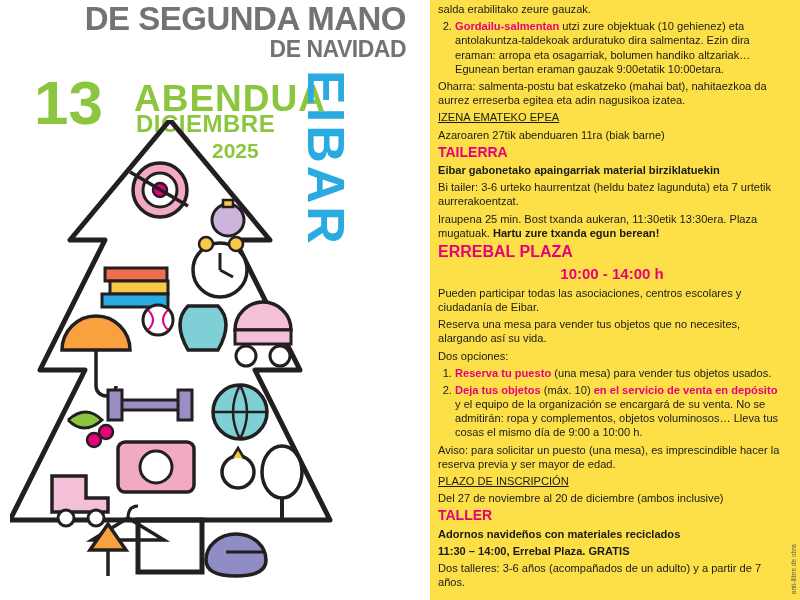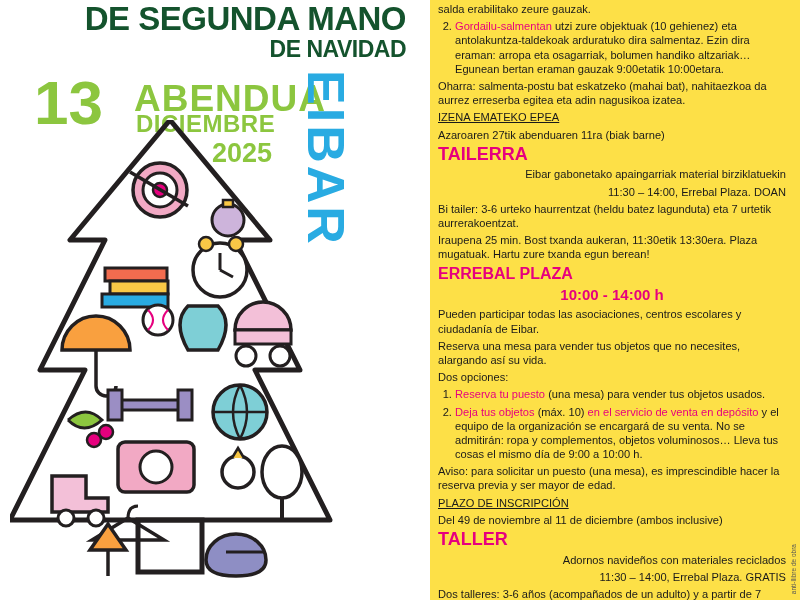--- a/index.html
+++ b/index.html
@@ -23,21 +23,21 @@
     left: 0; top: 0;
     width: 430px; height: 600px;
     background: #ffffff;
     overflow: hidden;
   }
 
   
   .title-line {
     position: absolute;
     right: 24px;
-    color: #14532d;
+    color: #737373;
     font-weight: bold;
     letter-spacing: -0.5px;
     text-align: left;
     line-height: 1;
     white-space: nowrap;
   }
   #title1 { top: -4px; font-size: 33px; }
   #title2 { top: 2px; font-size: 33px; }
   #title3 { top: 38px; font-size: 23px; }
 
@@ -64,21 +64,21 @@
     left: 136px; top: 112px;
     font-size: 24px;
     font-weight: bold;
     color: #8cc63f;
     letter-spacing: 0.5px;
     line-height: 1;
   }
   #date-year {
     position: absolute;
     left: 212px; top: 140px;
-    font-size: 27px;
+    font-size: 21px;
     font-weight: bold;
     color: #8cc63f;
     line-height: 1;
   }
 
   
   #eibar {
     position: absolute;
     left: 300px; top: 70px;
     font-size: 52px;
@@ -103,30 +103,30 @@
     left: 430px; top: 0;
     width: 370px; height: 600px;
     background: #fde047;
     padding: 0 14px 0 8px;
     font-size: 11.1px;
     color: #1a1a1a;
     line-height: 1.28;
     overflow: hidden;
   }
   #right p { margin: 0 0 3px 0; }
-  .b { font-weight: normal; text-align: right; }
+  .b { font-weight: bold; }
   .pink { color: #e6007e; }
   .head-pink {
     color: #e6007e;
     font-weight: bold;
     font-size: 16px;
     margin: 7px 0 0 0;
     line-height: 1.1;
   }
-  .head-pink.small { font-size: 18px; }
+  .head-pink.small { font-size: 14px; }
   .hours-pink {
     color: #e6007e;
     font-weight: bold;
     font-size: 15px;
     margin: 0 0 2px 0;
     text-align: center;
   }
   ol.num {
     margin: 2px 0 3px 0;
     padding-left: 17px;
@@ -247,21 +247,20 @@
       </li>
     </ol>
 
     <p>Oharra: salmenta-postu bat eskatzeko (mahai bat), nahitaezkoa da aurrez erreserba egitea eta adin nagusikoa izatea.</p>
 
     <p class="sec-u">IZENA EMATEKO EPEA</p>
     <p>Azaroaren 27tik abenduaren 11ra (biak barne)</p>
 
     <p class="head-pink small">TAILERRA</p>
     <p class="b">Eibar gabonetako apaingarriak material birziklatuekin</p>
-    <p class="b">11:30 – 14:00, Errebal Plaza. DOAN</p>
     <p>Bi tailer: 3-6 urteko haurrentzat (heldu batez lagunduta) eta 7 urtetik aurrerakoentzat.</p>
     <p><span>Iraupena 25 min. Bost txanda aukeran, 11:30etik 13:30era. Plaza mugatuak. </span><span class="b">Hartu zure txanda egun berean!</span></p>
 
     <p class="head-pink">ERREBAL PLAZA</p>
     <p class="hours-pink">10:00 - 14:00 h</p>
 
     <p>Pueden participar todas las asociaciones, centros escolares y ciudadanía de Eibar.</p>
     <p>Reserva una mesa para vender tus objetos que no necesites, alargando así su vida.</p>
     <p>Dos opciones:</p>
 
@@ -270,21 +269,21 @@
         <span class="b pink">Reserva tu puesto</span><span> (una mesa) para vender tus objetos usados.</span>
       </li>
       <li>
         <span class="b pink">Deja tus objetos</span><span> (máx. 10) </span><span class="b pink">en el servicio de venta en depósito</span><span> y el equipo de la organización se encargará de su venta. No se admitirán: ropa y complementos, objetos voluminosos… Lleva tus cosas el mismo día de 9:00 a 10:00 h.</span>
       </li>
     </ol>
 
     <p>Aviso: para solicitar un puesto (una mesa), es imprescindible hacer la reserva previa y ser mayor de edad.</p>
 
     <p class="sec-u">PLAZO DE INSCRIPCIÓN</p>
-    <p>Del 49 de noviembre al 11 de diciembre (ambos inclusive)</p>
+    <p>Del 27 de noviembre al 20 de diciembre (ambos inclusive)</p>
 
     <p class="head-pink small">TALLER</p>
     <p class="b">Adornos navideños con materiales reciclados</p>
     <p class="b">11:30 – 14:00, Errebal Plaza. GRATIS</p>
     <p>Dos talleres: 3-6 años (acompañados de un adulto) y a partir de 7 años.</p>
 
     <div id="credit">anti-llibre de obra</div>
   </div>
 
 </div>

